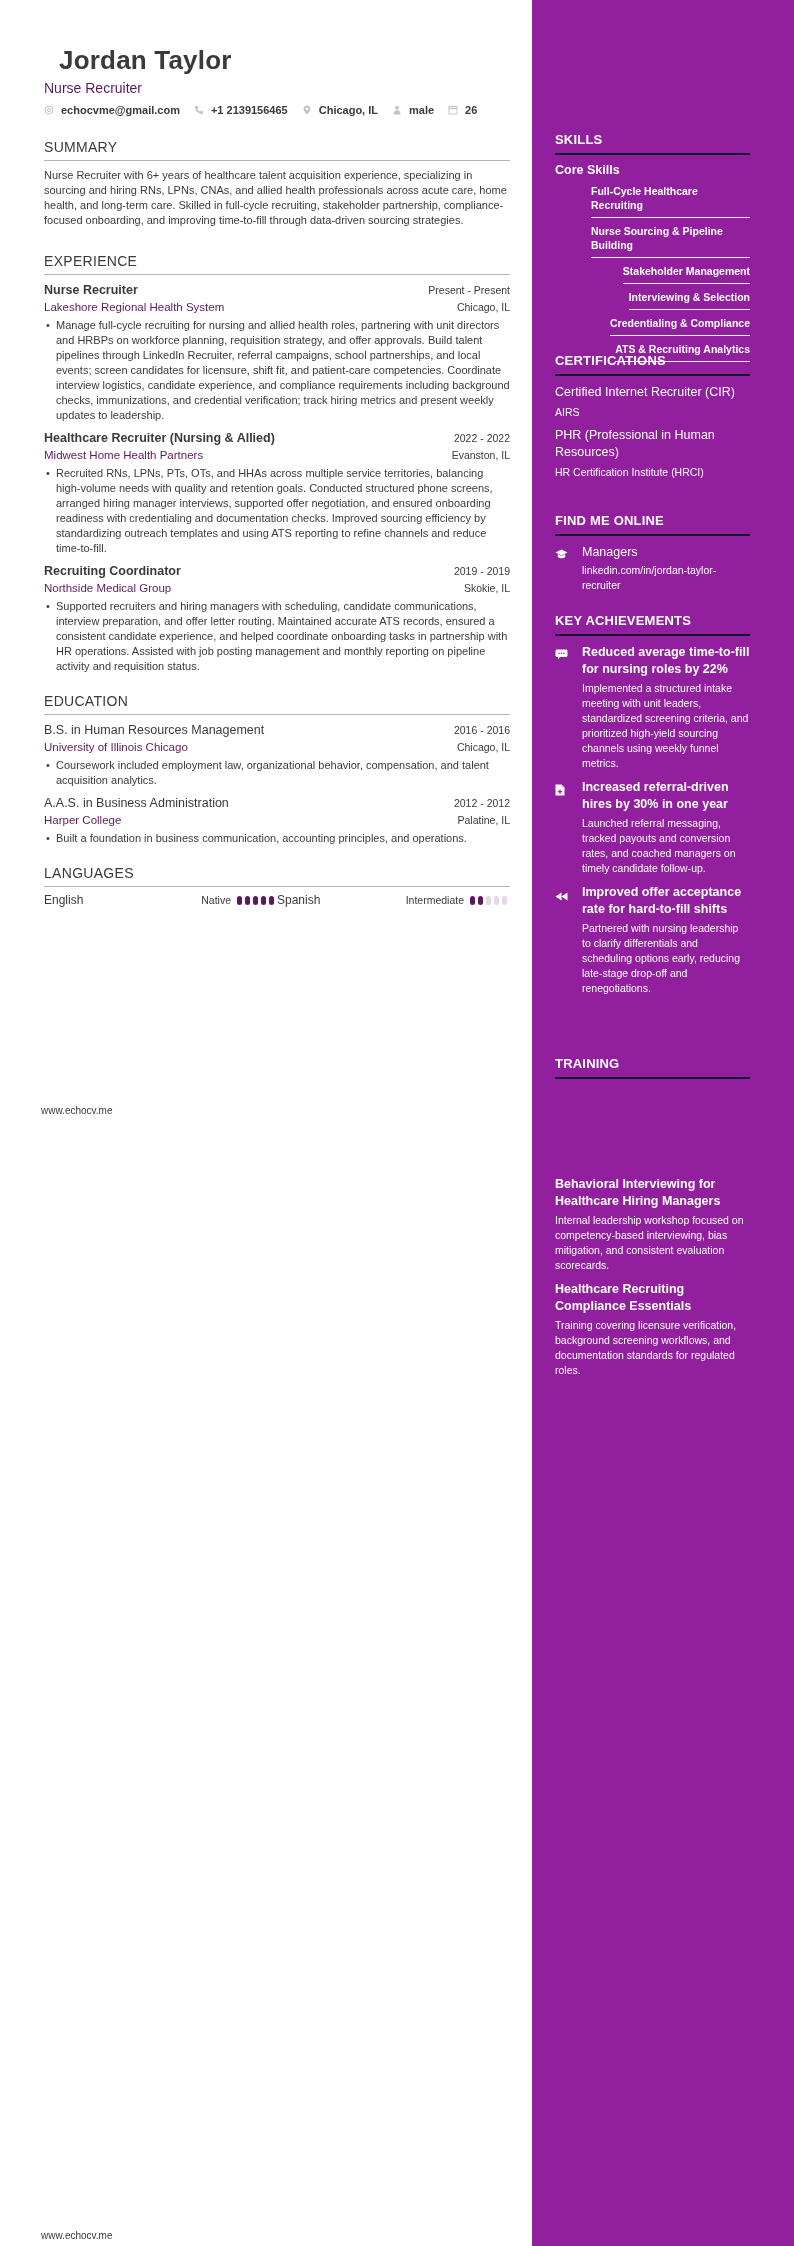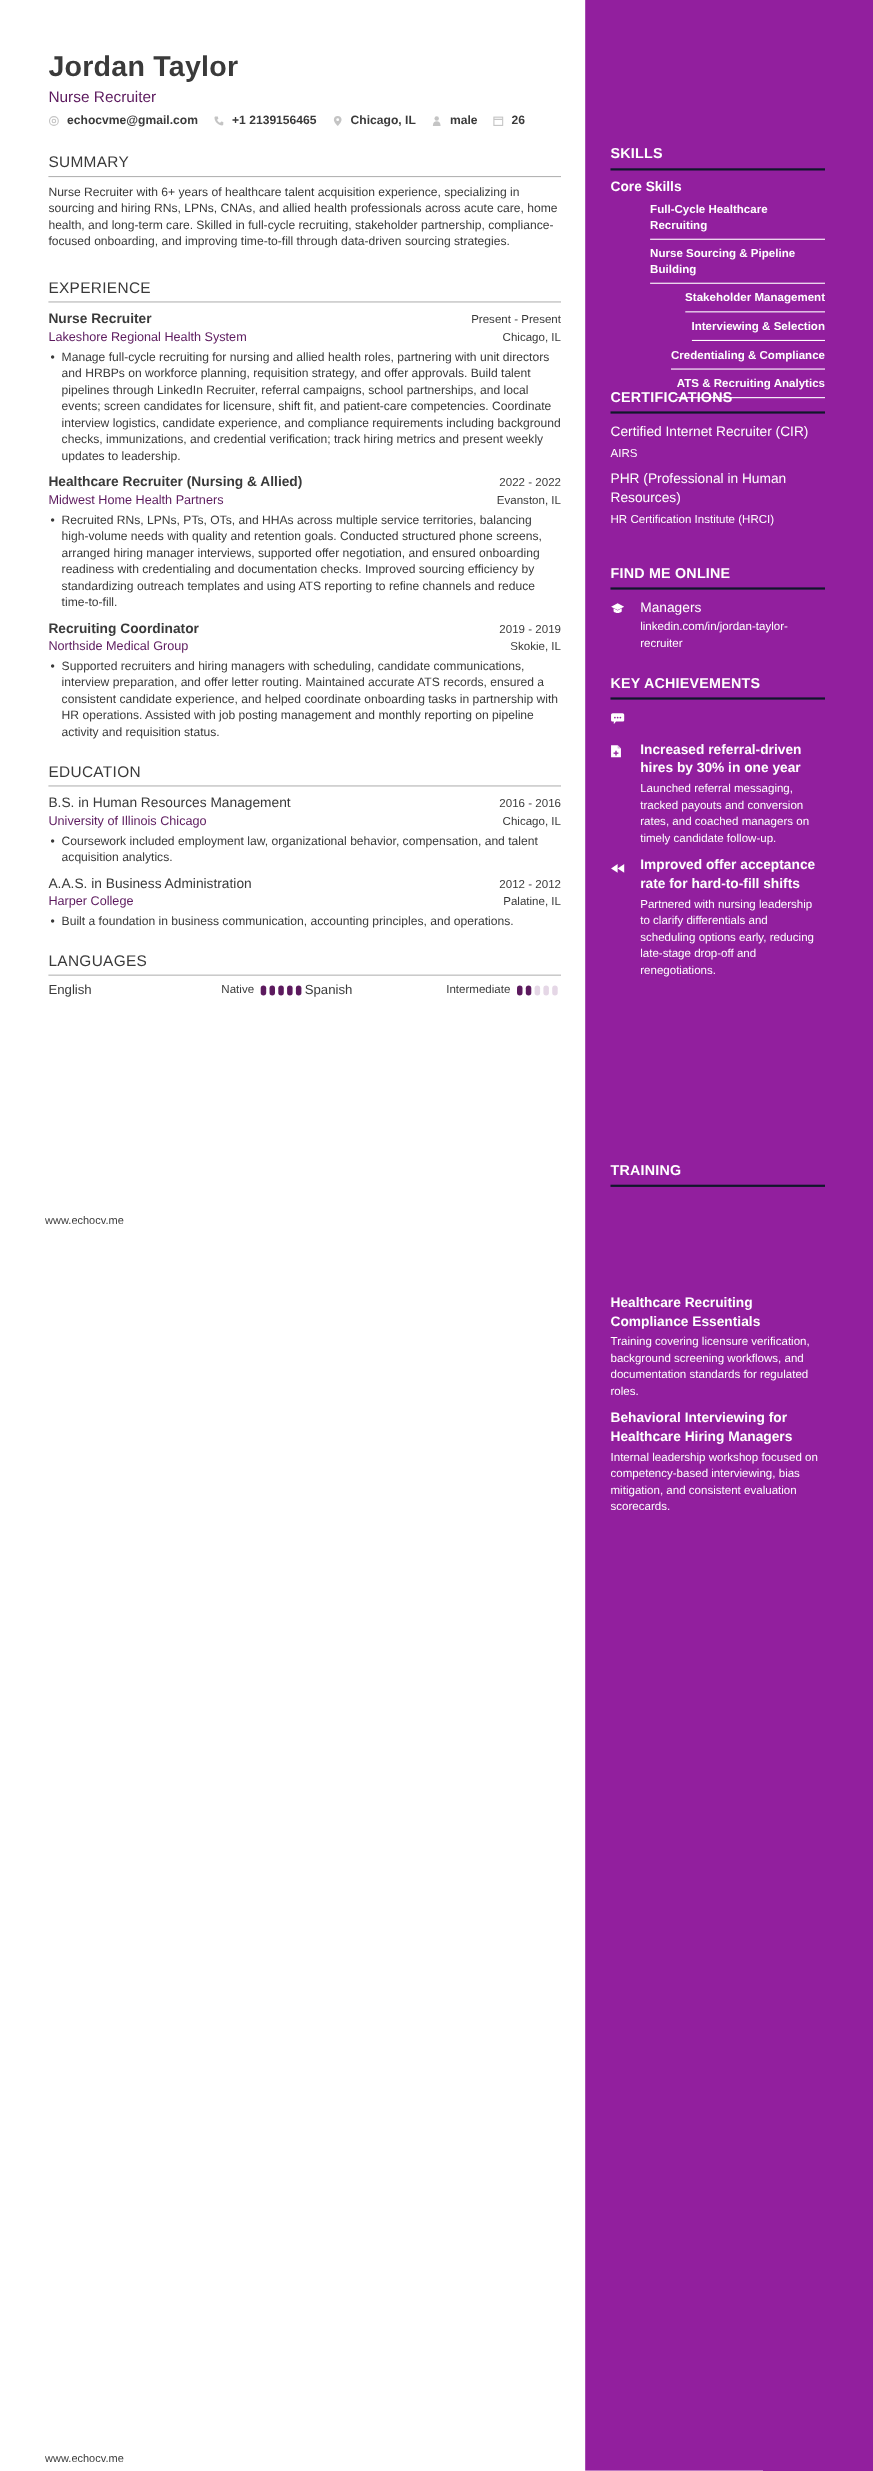--- a/index.html
+++ b/index.html
@@ -2,21 +2,21 @@
 <html><head>
 <meta charset="utf-8">
 <style>
   * { box-sizing: border-box; margin: 0; padding: 0; }
   html, body { width: 794px; height: 2246px; background: #ffffff; }
   body { position: relative; font-family: "Liberation Sans", "DejaVu Sans", sans-serif; color: #3a3a3a; overflow: hidden; }
 
   .sidebar-bg { position: absolute; left: 532px; top: 0; width: 262px; height: 2246px; background: #921f9e; }
 
   .main { position: absolute; left: 44px; top: 44px; width: 466px; }
-  .name { font-size: 26px; font-weight: bold; color: #3a3a3a; line-height: 32px; letter-spacing: 0.2px; }
+  .name { font-size: 26px; font-weight: bold; color: #3a3a3a; line-height: 32px; letter-spacing: 0.2px; margin-left: 15px; }
   .role { font-size: 14px; color: #5c1a5e; margin-top: 3px; line-height: 18px; }
   .contacts { display: flex; align-items: flex-end; margin-top: 7px; font-size: 11px; font-weight: bold; color: #3a3a3a; }
   .contact { display: flex; align-items: center; margin-right: 14px; }
   .contact .ic { width: 10px; height: 10px; margin-right: 7px; display: inline-flex; align-items: center; justify-content: center; }
 
   .section { margin-top: 20px; }
   .section-title { font-size: 14px; color: #3a3a3a; letter-spacing: 0.3px; line-height: 18px; padding-bottom: 4px; border-bottom: 1.5px solid #b4b4b4; }
   .summary-text { font-size: 11px; line-height: 15px; margin-top: 7px; color: #3a3a3a; }
 
   .entry { margin-top: 7px; }
@@ -283,20 +283,24 @@
 
   <div class="ach">
     <div class="ach-icon">
       <svg width="13" height="12" viewBox="0 0 13 12">
           <path d="M2 0.5 L11 0.5 C11.8 0.5 12.5 1.2 12.5 2 L12.5 6.5 C12.5 7.3 11.8 8 11 8 L5 8 L3 10.5 L3 8 L2 8 C1.2 8 0.5 7.3 0.5 6.5 L0.5 2 C0.5 1.2 1.2 0.5 2 0.5 Z" fill="#fff"></path>
           <circle cx="4" cy="4.3" r="0.8" fill="#921f9e"></circle>
           <circle cx="6.5" cy="4.3" r="0.8" fill="#921f9e"></circle>
           <circle cx="9" cy="4.3" r="0.8" fill="#921f9e"></circle>
         </svg>
     </div>
+    <div class="ach-body">
+      <div class="ach-title">Reduced average time-to-fill for nursing roles by 22%</div>
+      <div class="ach-desc">Implemented a structured intake meeting with unit leaders, standardized screening criteria, and prioritized high-yield sourcing channels using weekly funnel metrics.</div>
+    </div>
   </div>
 
   <div class="ach">
     <div class="ach-icon">
       <svg width="10" height="12" viewBox="0 0 10 12">
           <path d="M0.5 0.5 L6.5 0.5 L9.5 3.5 L9.5 11.5 L0.5 11.5 Z" fill="#fff"></path>
           <path d="M6.5 0.5 L6.5 3.5 L9.5 3.5" fill="#d8b6dc"></path>
           <rect x="4.4" y="5.5" width="1.2" height="4.4" fill="#921f9e"></rect>
           <rect x="2.8" y="7.1" width="4.4" height="1.2" fill="#921f9e"></rect>
         </svg>
@@ -320,20 +324,20 @@
     </div>
   </div>
 </div>
 
 <div class="side" style="top:1056px;">
   <div class="side-title">TRAINING</div>
 </div>
 
 <div class="side" style="top:1168px;">
   <div class="train">
+    <div class="train-title">Behavioral Interviewing for Healthcare Hiring Managers</div>
+    <div class="train-desc">Internal leadership workshop focused on competency-based interviewing, bias mitigation, and consistent evaluation scorecards.</div>
+  </div>
+  <div class="train">
     <div class="train-title">Healthcare Recruiting Compliance Essentials</div>
     <div class="train-desc">Training covering licensure verification, background screening workflows, and documentation standards for regulated roles.</div>
   </div>
-  <div class="train">
-    <div class="train-title">Behavioral Interviewing for Healthcare Hiring Managers</div>
-    <div class="train-desc">Internal leadership workshop focused on competency-based interviewing, bias mitigation, and consistent evaluation scorecards.</div>
-  </div>
 </div>
 
 </body></html>

